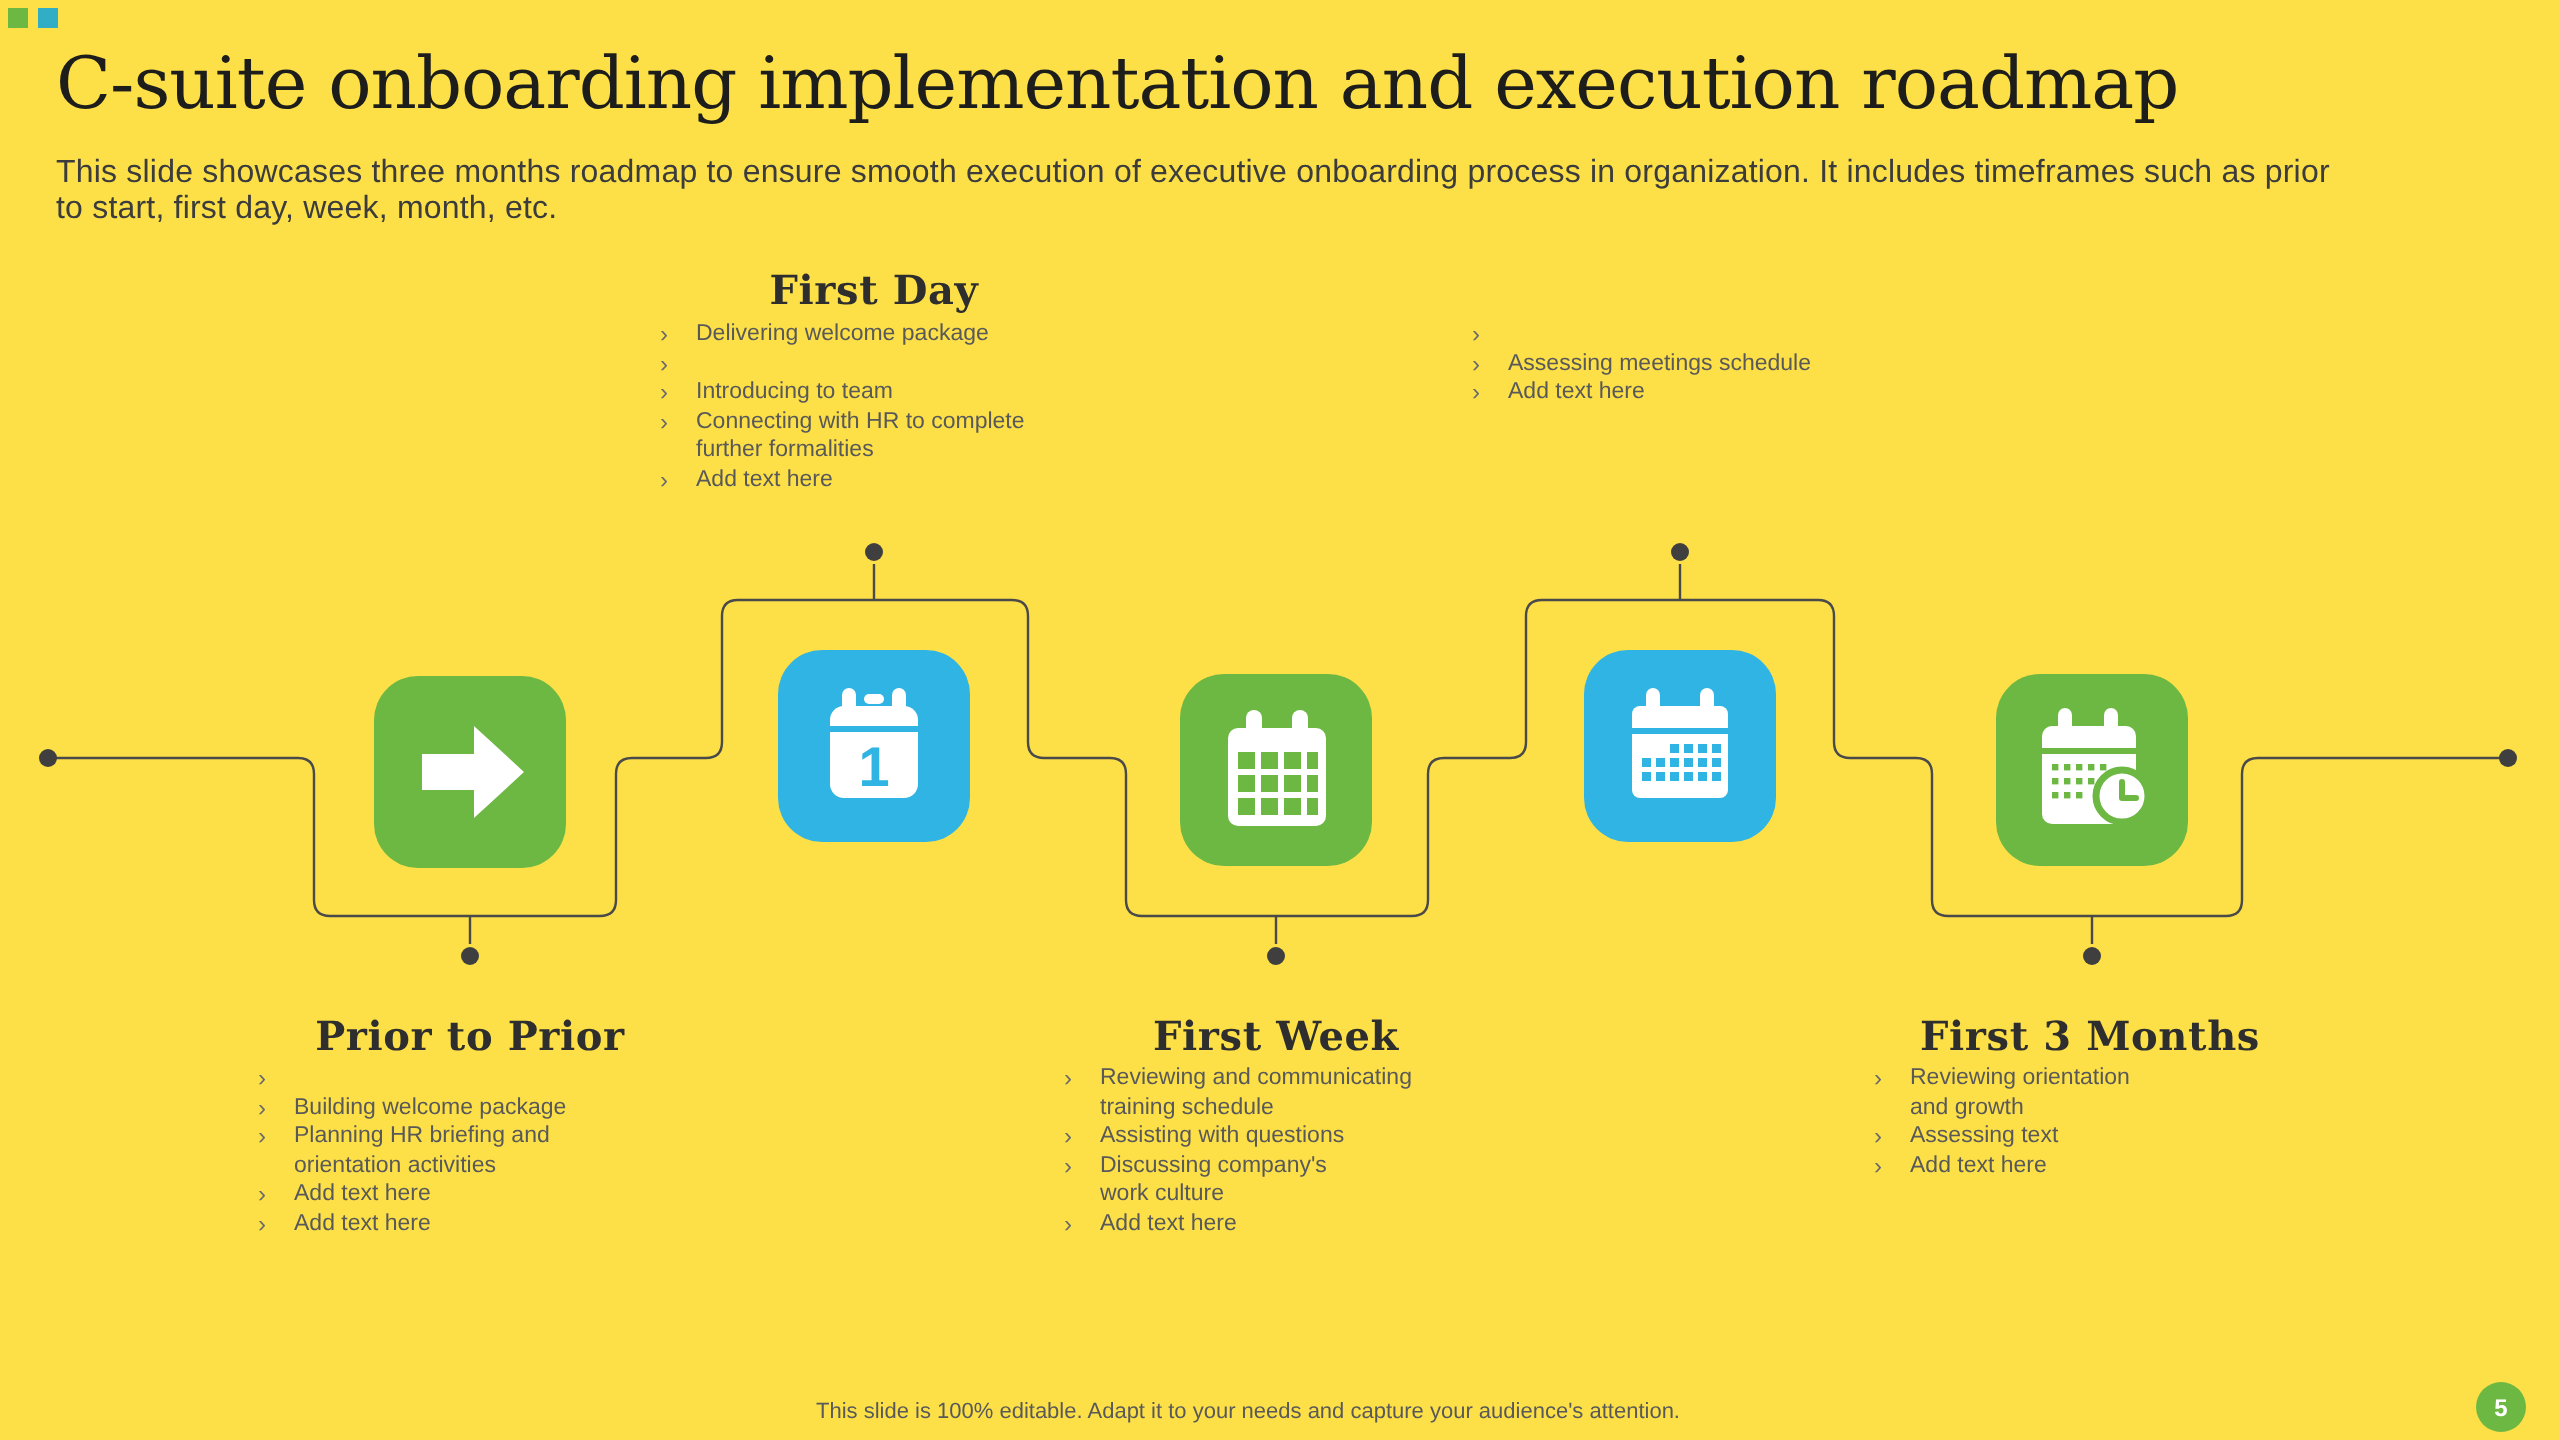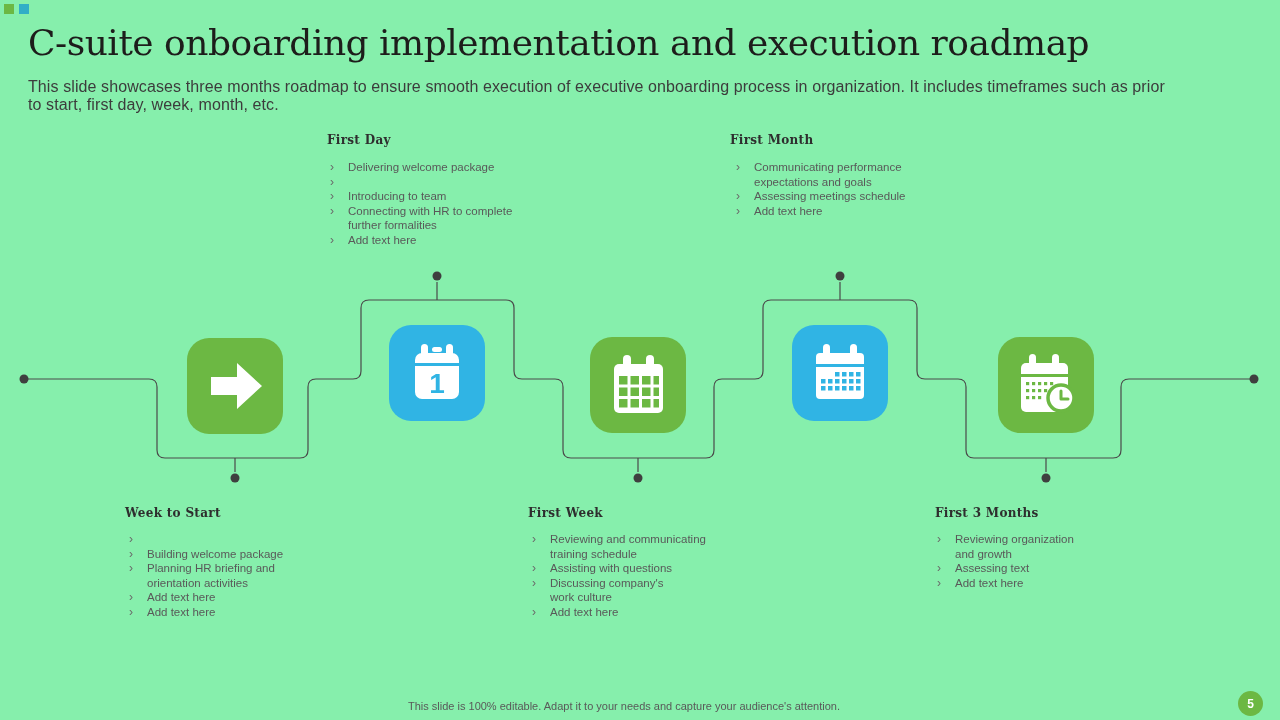--- a/index.html
+++ b/index.html
@@ -1,19 +1,19 @@
 <!DOCTYPE html>
 <html><head>
 <meta charset="utf-8">
 <style>
   html,body{margin:0;padding:0;background:#e9e9e9;}
   .slide{
     position:relative;
     width:1280px;height:720px;
-    background:#86efac;
+    background:#fde047;
     overflow:hidden;
     font-family:"Liberation Sans", sans-serif;
   }
   
   .mark{position:absolute;top:4px;width:10px;height:10px;}
   .mark.green{left:4px;background:#6CB843;}
   .mark.blue{left:19px;background:#31AEC6;}
 
   
   .title{
@@ -34,23 +34,23 @@
   .tile{
     position:absolute;width:96px;height:96px;border-radius:22px;
     display:flex;align-items:center;justify-content:center;
   }
   .tile.green{background:#6CB843;}
   .tile.blue{background:#30B4E4;}
   .tile svg{width:96px;height:96px;display:block;}
 
   
   .stage-title{
-    position:absolute;width:220px;
+    position:absolute;width:220px;text-align:center;
     font-family:"DejaVu Serif", serif;
-    font-size:12px;font-weight:700;color:#2e2e2e;letter-spacing:0.3px;
+    font-size:20px;font-weight:700;color:#2e2e2e;letter-spacing:0.3px;
   }
 
   
   ul.bullets{
     position:absolute;margin:0;padding:0;list-style:none;width:205px;
   }
   ul.bullets li{
     display:flex;align-items:flex-start;
     font-size:11.5px;line-height:14.5px;color:#595959;
   }
@@ -193,24 +193,23 @@
           <rect x="46" y="52" width="3.2" height="3.2"></rect>
         <rect x="28" y="59" width="3.2" height="3.2"></rect>
           <rect x="34" y="59" width="3.2" height="3.2"></rect>
           <rect x="40" y="59" width="3.2" height="3.2"></rect>
       </g>
       <circle cx="63" cy="61" r="13" fill="#ffffff" stroke="#6CB843" stroke-width="3.5"></circle>
       <path d="M63 54 V 62 H 70" fill="none" stroke="#6CB843" stroke-width="3" stroke-linecap="round" stroke-linejoin="round"></path>
     </svg>
   </div>
 
-  <div class="stage-title" style="left:125px;top:506px;">Week to Start</div>
+  <div class="stage-title" style="left:125px;top:506px;">Prior to Prior</div>
   <div class="stage-title" style="left:327px;top:133px;">First Day</div>
   <div class="stage-title" style="left:528px;top:506px;">First Week</div>
-  <div class="stage-title" style="left:730px;top:133px;">First Month</div>
   <div class="stage-title" style="left:935px;top:506px;">First 3 Months</div>
 
   <ul class="bullets" style="left:129px;top:532px;">
       <li>
         <span class="marker">›</span>
       </li>
       <li>
         <span class="marker">›</span>
         <span class="btext">Building welcome package</span>
       </li>
@@ -266,36 +265,34 @@
 work culture</span>
       </li>
       <li>
         <span class="marker">›</span>
         <span class="btext">Add text here</span>
       </li>
     </ul>
   <ul class="bullets" style="left:736px;top:160px;">
       <li>
         <span class="marker">›</span>
-        <span class="btext">Communicating performance
-expectations and goals</span>
       </li>
       <li>
         <span class="marker">›</span>
         <span class="btext">Assessing meetings schedule</span>
       </li>
       <li>
         <span class="marker">›</span>
         <span class="btext">Add text here</span>
       </li>
     </ul>
   <ul class="bullets" style="left:937px;top:532px;">
       <li>
         <span class="marker">›</span>
-        <span class="btext">Reviewing organization
+        <span class="btext">Reviewing orientation
 and growth</span>
       </li>
       <li>
         <span class="marker">›</span>
         <span class="btext">Assessing text</span>
       </li>
       <li>
         <span class="marker">›</span>
         <span class="btext">Add text here</span>
       </li>

